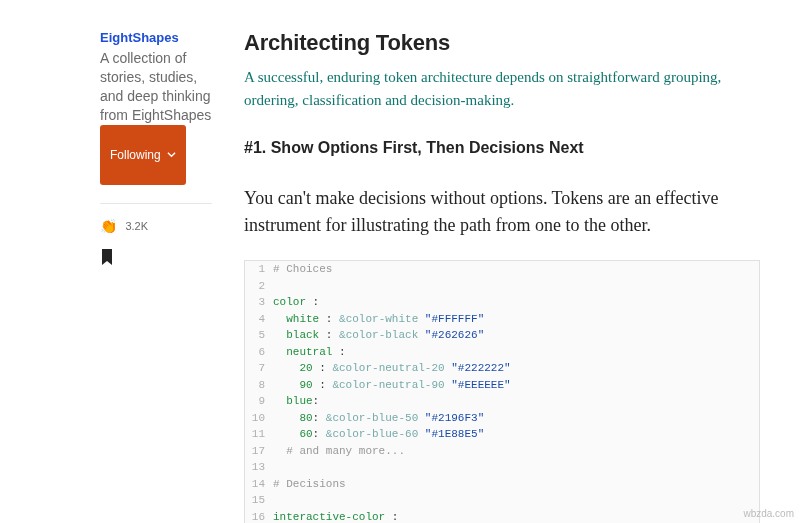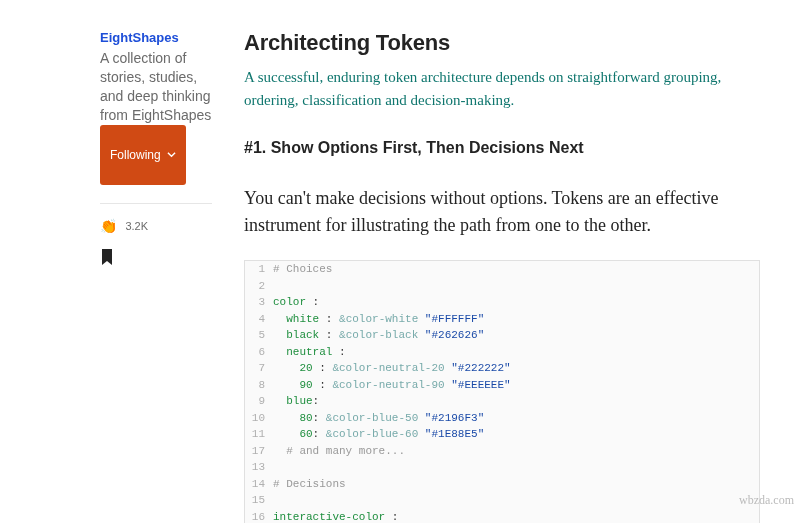--- a/index.html
+++ b/index.html
@@ -114,25 +114,25 @@
     flex: 0 0 28px;
     user-select: none;
   }
   .ln { color: #333; }
   .c-comment { color: #999; }
   .c-key { color: #1e8e3e; }
   .c-anchor { color: #7aa; }
   .c-string { color: #1a4aa8; }
   .watermark {
     position: absolute;
-    bottom: 15px;
+    bottom: 4px;
     right: 6px;
-    font-size: 12px;
+    font-size: 10px;
     color: #bbb;
-    font-family: Liberation Serif, serif;
+    font-family: Liberation Sans, sans-serif;
   }
 </style>
 </head>
 <body>
 
 <div class="layout">
   <aside class="sidebar">
     <div class="pub-name">EightShapes</div>
     <div class="pub-desc">A collection of stories, studies, and deep thinking from EightShapes</div>
     <button class="follow-btn">

